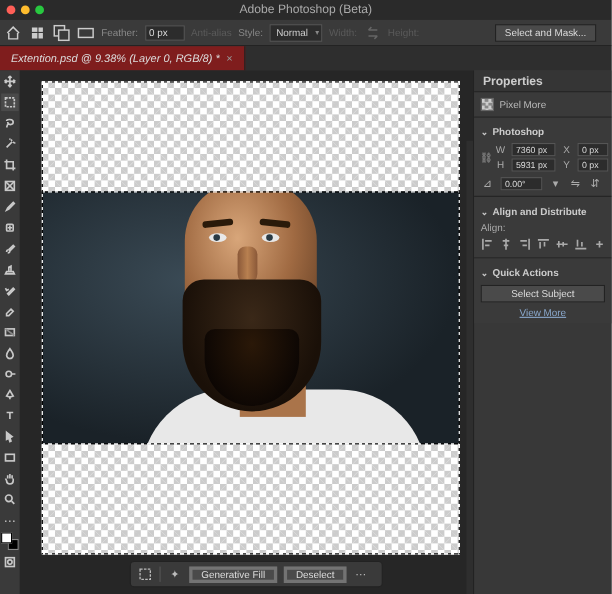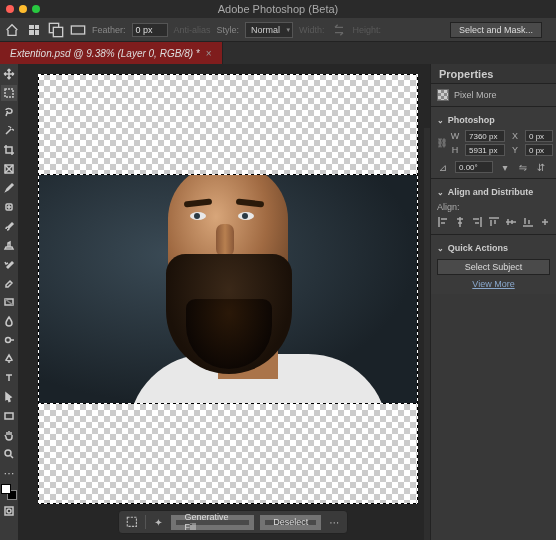--- a/index.html
+++ b/index.html
@@ -148,21 +148,21 @@
     background-image: repeating-linear-gradient(180deg, #fff 0 3px, #000 3px 6px);}
   .antsv.vl{left:0;} .antsv.vr{right:0;}
   
   .ctxbar {
     position:absolute; left:100px; bottom:6px; height:24px; width:230px;
     background: #3a3a3a; border:1px solid #222; border-radius:4px;
     display:flex; align-items:center; gap:6px; padding:0 6px;
   }
   .ctxbar .ci { width:14px; height:14px; display:flex; align-items:center; justify-content:center; color:#bbb; }
   .ctxbar .csep{ width:1px; height:14px; background:#555; }
-  .ctxbar .cbtn{ height:15px; padding:0 8px; background:#4a4a4a; border:5px solid #737373;
+  .ctxbar .cbtn{ height:15px; padding:0 8px; background:#4a4a4a; border:3px solid #737373;
     font-size:9px; color:#ddd; display:flex; align-items:center;}
   
   .panels {
     width: 126px; background: #383838; display:flex; flex-direction:column;
     border-left: 1px solid #222;
   }
   .panels::before{content:""; position:absolute; right:126px; top:64px; bottom:0; width:6px; background:#2e2e2e;}
   .panel-tab {
     height: 20px; display:flex; align-items:center; padding:0 8px;
     background:#353535; font-size:11px; color:#ccc; font-weight:bold;

